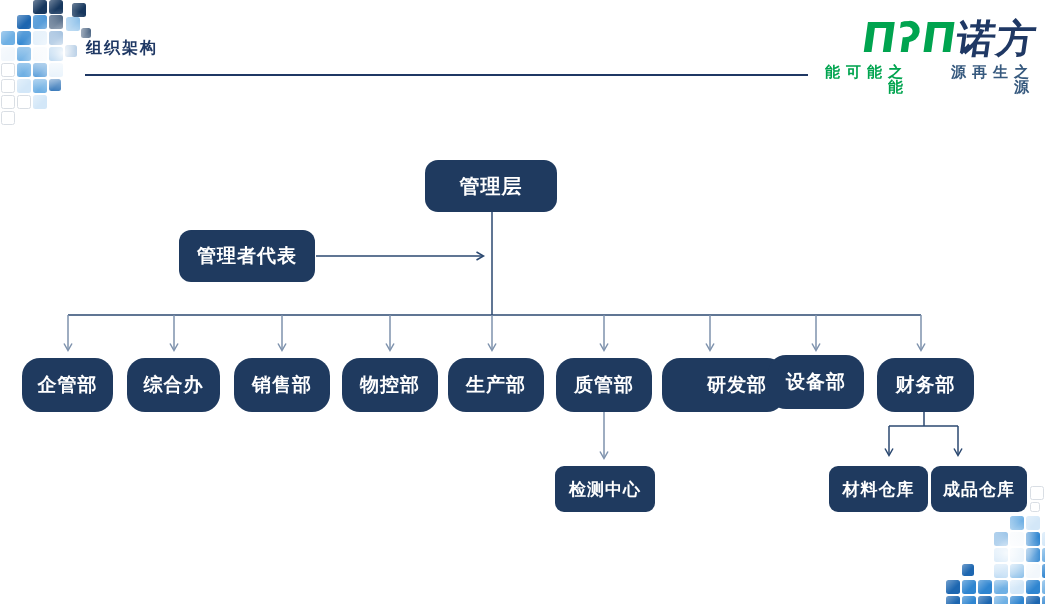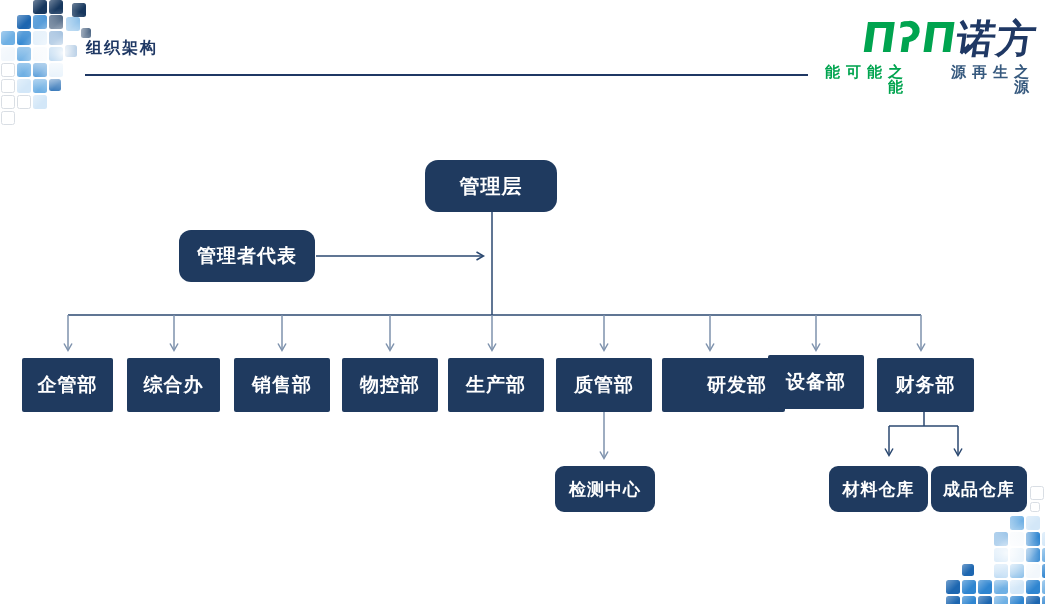--- a/index.html
+++ b/index.html
@@ -44,21 +44,21 @@
     margin-top:6px;display:flex;justify-content:flex-end;gap:24px;
     font-size:15px;font-weight:bold;letter-spacing:6px;line-height:1;
     padding-right:2px;
   }
   .tag-green{color:var(--green);}
   .tag-navy{color:#36597e;}
   
   .node{
     position:absolute;
     background:var(--navy);
-    border-radius:2px;
+    border-radius:18px;
     color:#ffffff;font-weight:bold;
     display:flex;align-items:center;justify-content:center;
     letter-spacing:1px;
   }
   .node.root{border-radius:13px;font-size:20px;}
   .node.rep{border-radius:12px;font-size:19px;}
   .node.dept{font-size:19px;}
   .node.sub{font-size:17px;border-radius:9px;}
   
   .connectors{position:absolute;left:0;top:0;pointer-events:none;}

